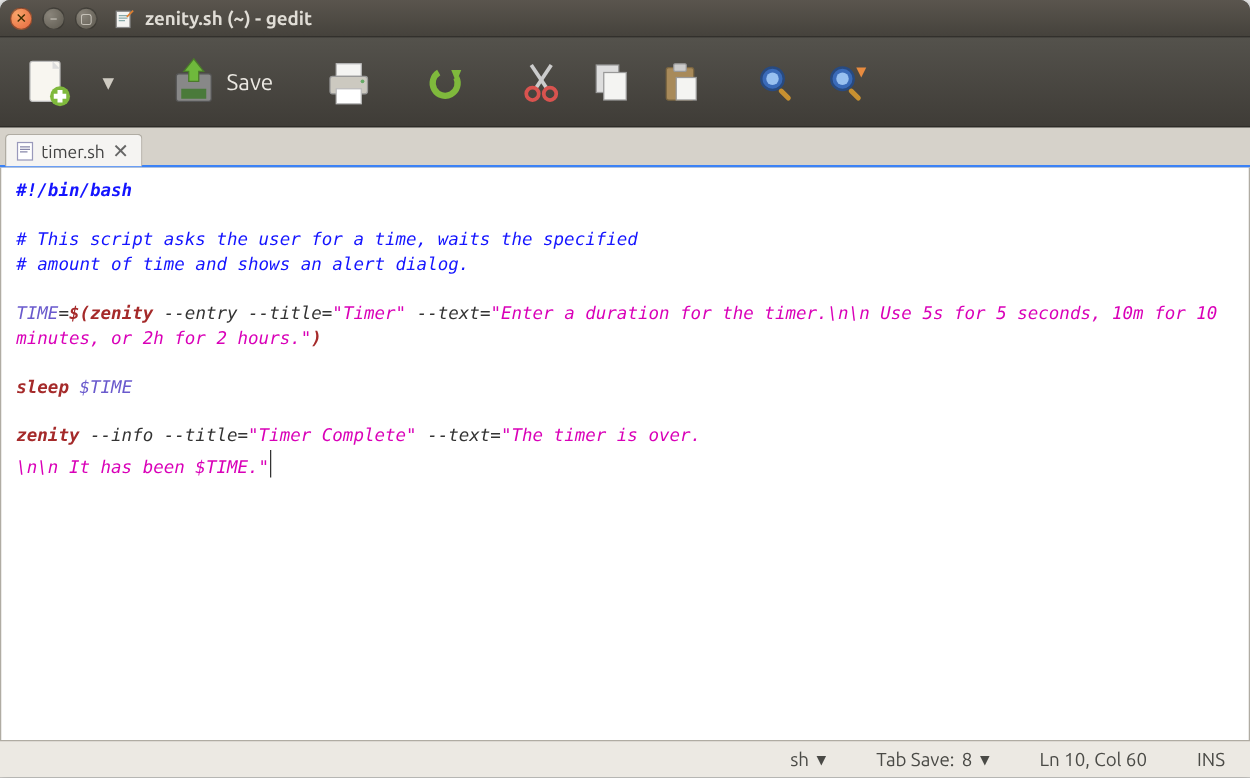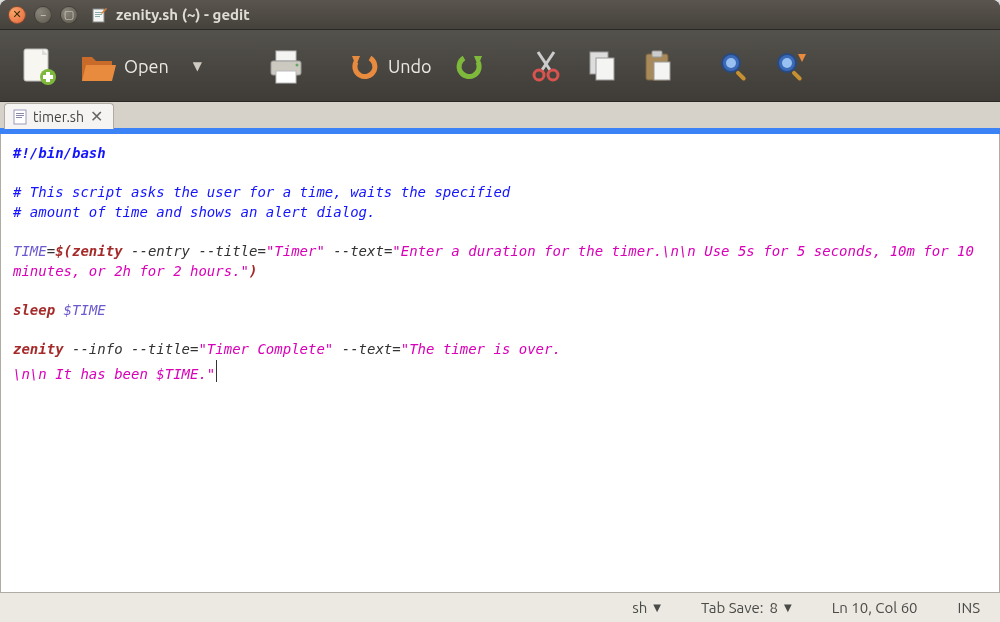--- a/index.html
+++ b/index.html
@@ -46,21 +46,21 @@
   .tlabel { color: #ece9e3; }
   .dropdown-arrow { font-size: 12px; color: #cfcbc2; padding: 0 4px; }
   .tsep { width: 16px; }
 
   
   .tabbar {
     height: 32px;
     background: #d6d2ca;
     display: flex; align-items: flex-end;
     padding: 4px 4px 0 4px;
-    border-bottom: 6px solid #3b82f6;
+    border-bottom: 2px solid #3b82f6;
   }
   .tab {
     background: #f5f4f2;
     border: 1px solid #b0aca3; border-bottom: none;
     border-radius: 4px 4px 0 0;
     padding: 3px 10px 3px 8px;
     display: flex; align-items: center; gap: 6px;
     font-size: 14px; color: #444;
     position: relative; top: 1px;
   }
@@ -136,47 +136,41 @@
     <div class="tbtn">
       <svg width="40" height="42" viewBox="0 0 40 42">
           <rect x="6" y="4" width="24" height="32" rx="2" fill="#f8f6f0" stroke="#bbb"></rect>
           <path d="M24 4 L30 10 L24 10 Z" fill="#ddd"></path>
           <circle cx="30" cy="32" r="8" fill="#7fb93c"></circle>
           <rect x="28" y="27" width="4" height="10" fill="#fff"></rect>
           <rect x="25" y="30" width="10" height="4" fill="#fff"></rect>
         </svg>
     </div>
     <div class="tbtn">
-      <svg width="40" height="42" viewBox="0 0 40 42">
-          <path d="M4 12 L14 12 L18 16 L34 16 L34 36 L4 36 Z" fill="#c76a2a"></path>
-          <path d="M8 20 L38 20 L34 36 L4 36 Z" fill="#e88b3f"></path>
-        </svg>
-      <span class="tlabel">Open</span>
-    </div>
-    <div class="tbtn">
         <span class="dropdown-arrow">▼</span>
       </div>
     <div class="tsep"></div>
+    <div class="tbtn">
+      <svg width="40" height="42" viewBox="0 0 40 42">
+          <rect x="6" y="14" width="28" height="22" rx="2" fill="#888" stroke="#555"></rect>
+          <rect x="10" y="26" width="20" height="8" fill="#4a7a3a"></rect>
+          <path d="M20 2 L28 12 L24 12 L24 20 L16 20 L16 12 L12 12 Z" fill="#6fb93c" stroke="#4a7a2a"></path>
+        </svg>
+      <span class="tlabel">Save</span>
+    </div>
     <div class="tsep"></div>
     <div class="tbtn">
       <svg width="40" height="42" viewBox="0 0 40 42">
           <rect x="10" y="6" width="20" height="10" fill="#f4f4f2" stroke="#bbb"></rect>
           <rect x="5" y="16" width="30" height="14" rx="2" fill="#ccc9c0" stroke="#999"></rect>
           <rect x="10" y="26" width="20" height="12" fill="#fff" stroke="#bbb"></rect>
           <circle cx="31" cy="20" r="1.5" fill="#6a6"></circle>
         </svg>
     </div>
     <div class="tsep"></div>
-    <div class="tbtn">
-      <svg width="36" height="36" viewBox="0 0 36 36">
-          <path d="M24 10 A10 10 0 1 1 10 14" fill="none" stroke="#e88b3f" stroke-width="5"></path>
-          <path d="M6 8 L14 8 L10 18 Z" fill="#e88b3f"></path>
-        </svg>
-      <span class="tlabel">Undo</span>
-    </div>
     <div class="tbtn">
       <svg width="36" height="36" viewBox="0 0 36 36">
           <path d="M12 10 A10 10 0 1 0 26 14" fill="none" stroke="#7fb93c" stroke-width="5"></path>
           <path d="M30 8 L22 8 L26 18 Z" fill="#7fb93c"></path>
         </svg>
     </div>
     <div class="tsep"></div>
     <div class="tbtn">
       <svg width="36" height="36" viewBox="0 0 36 36">
           <line x1="10" y1="4" x2="22" y2="22" stroke="#ccc" stroke-width="3"></line>

